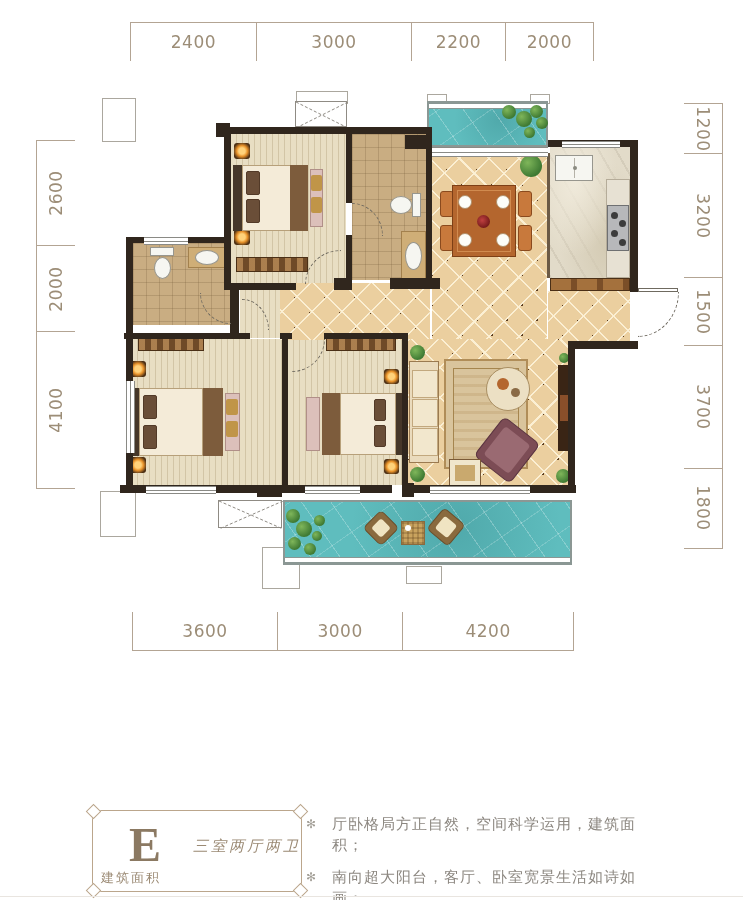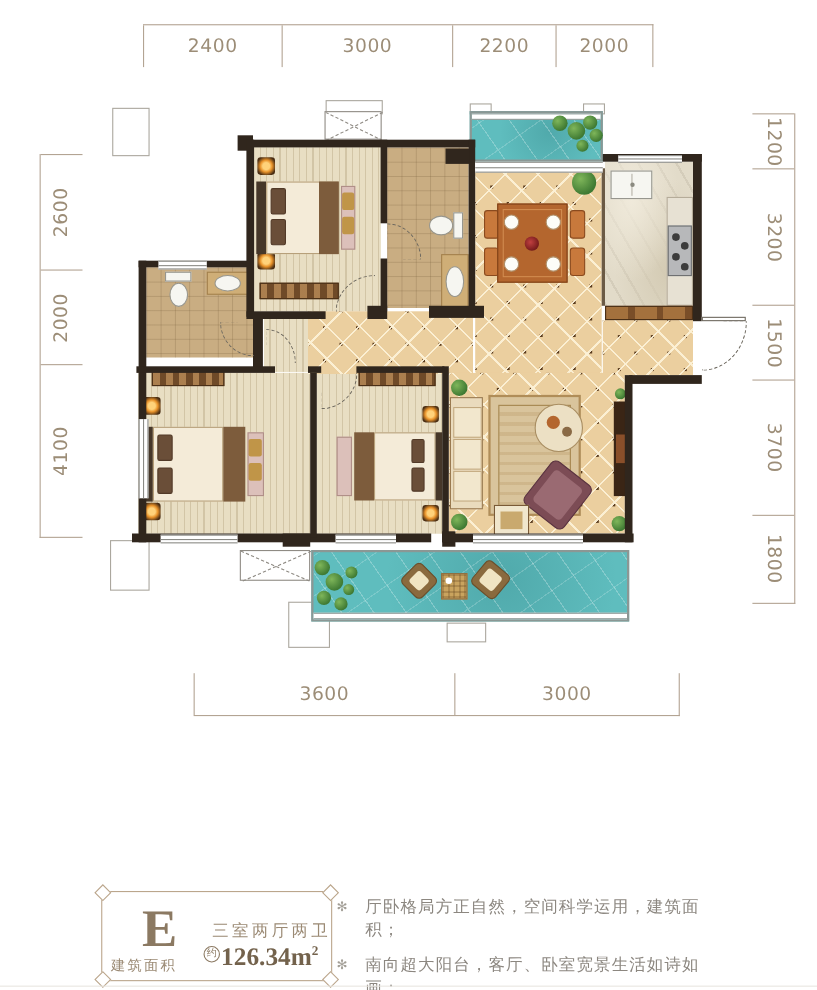--- a/index.html
+++ b/index.html
@@ -12,21 +12,21 @@
   #page{position:relative;width:743px;height:900px;background:#fff;overflow:hidden;
         font-family:"DejaVu Sans","Liberation Sans",sans-serif;}
   .a{position:absolute;}
   
   .ruler{display:flex;}
   .rseg{position:relative;flex-basis:0;}
   .rlabel{position:absolute;top:50%;left:50%;transform:translate(-50%,-50%);
     color:var(--dimension);font-size:17px;letter-spacing:.5px;white-space:nowrap;}
   .ruler-top{border-top:1px solid var(--dimension_line);border-right:1px solid var(--dimension_line);}
   .ruler-top .rseg{border-left:1px solid var(--dimension_line);text-align:right;}
-  .ruler-bottom{border-bottom:1px solid var(--dimension_line);border-right:1px solid var(--dimension_line);margin-left:44px;}
+  .ruler-bottom{border-bottom:1px solid var(--dimension_line);border-right:1px solid var(--dimension_line);}
   .ruler-bottom .rseg{border-left:1px solid var(--dimension_line);}
   .ruler-left{flex-direction:column;border-left:1px solid var(--dimension_line);border-bottom:1px solid var(--dimension_line);}
   .ruler-left .rseg{border-top:1px solid var(--dimension_line);}
   .ruler-left .rlabel{transform:translate(-50%,-50%) rotate(-90deg);}
   .ruler-right{flex-direction:column;border-right:1px solid var(--dimension_line);border-bottom:1px solid var(--dimension_line);}
   .ruler-right .rseg{border-top:1px solid var(--dimension_line);}
   .ruler-right .rlabel{transform:translate(-50%,-50%) rotate(90deg);}
   
   .wood{background-color:var(--wood_floor);
     background-image:repeating-linear-gradient(90deg,#e8dec3 0 5px,#d2c5a6 5px 6px);}
@@ -156,20 +156,23 @@
         <span class="rlabel">1800</span>
       </div>
     </div>
   <div class="a ruler ruler-bottom" style="left:132px;top:612px;width:441px;height:38px;">
       <div class="rseg" style="flex-grow: 145;">
         <span class="rlabel">3600</span>
       </div>
       <div class="rseg" style="flex-grow: 125;">
         <span class="rlabel">3000</span>
       </div>
+      <div class="rseg" style="flex-grow: 171;">
+        <span class="rlabel">4200</span>
+      </div>
     </div>
 
   <div class="a" style="left:100px;top:85px;width:585px;height:510px;">
 
     <div class="a hk" style="left:2px;top:13px;width:32px;height:42px;"></div>
     <div class="a hk" style="left:196px;top:6px;width:50px;height:11px;"></div>
     <div class="a hk" style="left:0px;top:406px;width:34px;height:44px;"></div>
     <div class="a hk" style="left:162px;top:462px;width:36px;height:40px;"></div>
     <div class="a hk" style="left:306px;top:481px;width:34px;height:16px;"></div>
     <div class="a hk" style="left:327px;top:9px;width:18px;height:8px;"></div>
@@ -371,24 +374,21 @@
     <div class="a arc arc-br" style="left:538px;top:207px;width:40px;height:44px;"></div>
   </div>
 
   <div class="a badge" style="left:92px;top:810px;width:208px;height:80px;">
     <div class="a bcorner" style="left:-5px;top:-5px;"></div>
     <div class="a bcorner" style="right:-5px;top:-5px;"></div>
     <div class="a bcorner" style="left:-5px;bottom:-5px;"></div>
     <div class="a bcorner" style="right:-5px;bottom:-5px;"></div>
     <div class="a eletter" style="left:36px;top:10px;">E</div>
     <div class="a areaLbl" style="left:8px;top:58px;">建筑面积</div>
-    <div class="a layoutTxt" style="left:100px;top:26px;">三室两厅两卫</div>
-    <div class="a" style="left:92px;top:46px;white-space:nowrap;">
-      <span class="approx">约</span><span class="areaVal"><span>126.34m</span><sup>2</sup></span>
-    </div>
+    <div class="a layoutTxt" style="left:100px;top:26px;font-style:italic;">三室两厅两卫</div>
   </div>
 
   <div class="a" style="left:306px;top:814px;width:350px;">
       <div class="feat">
         <span class="fico">✻</span>
         <span class="ftext">厅卧格局方正自然，空间科学运用，建筑面积；</span>
       </div>
       <div class="feat">
         <span class="fico">✻</span>
         <span class="ftext">南向超大阳台，客厅、卧室宽景生活如诗如画；</span>

